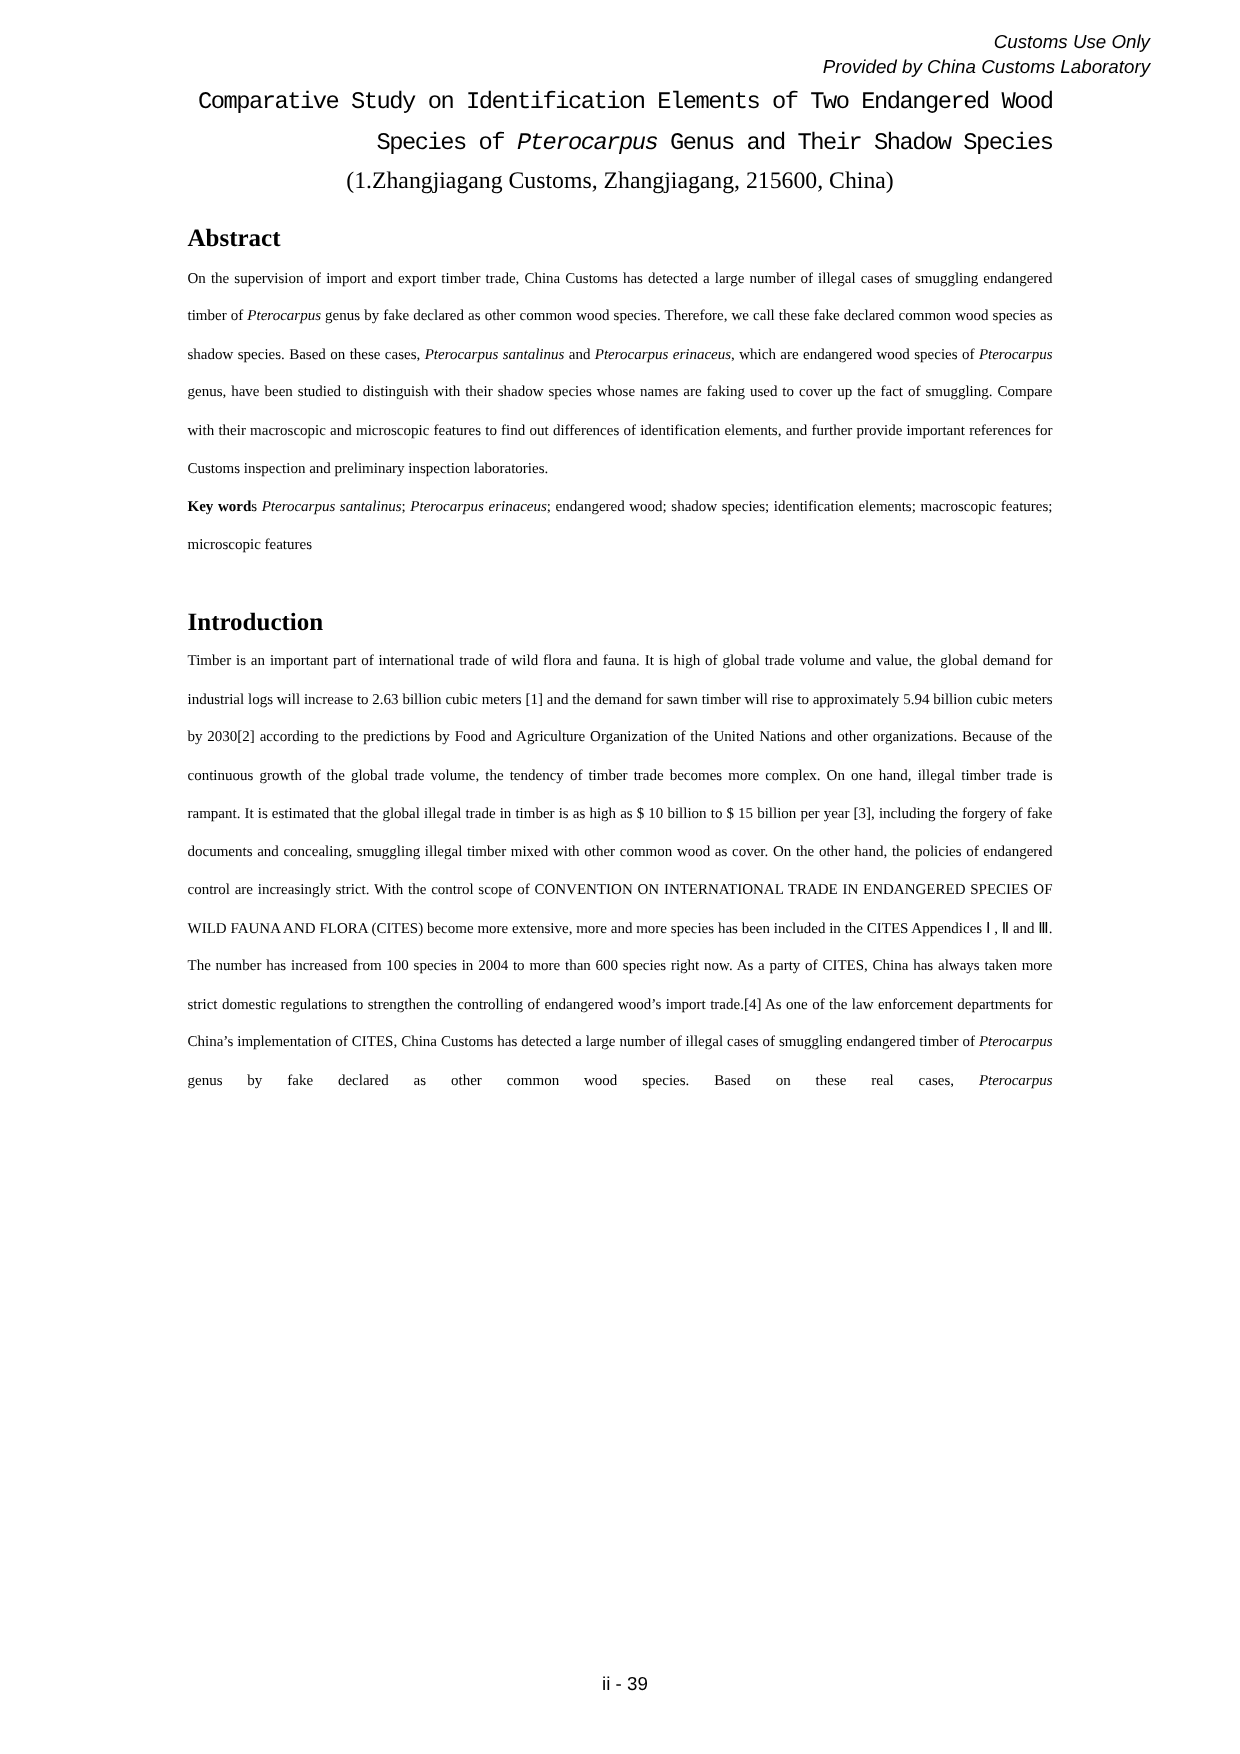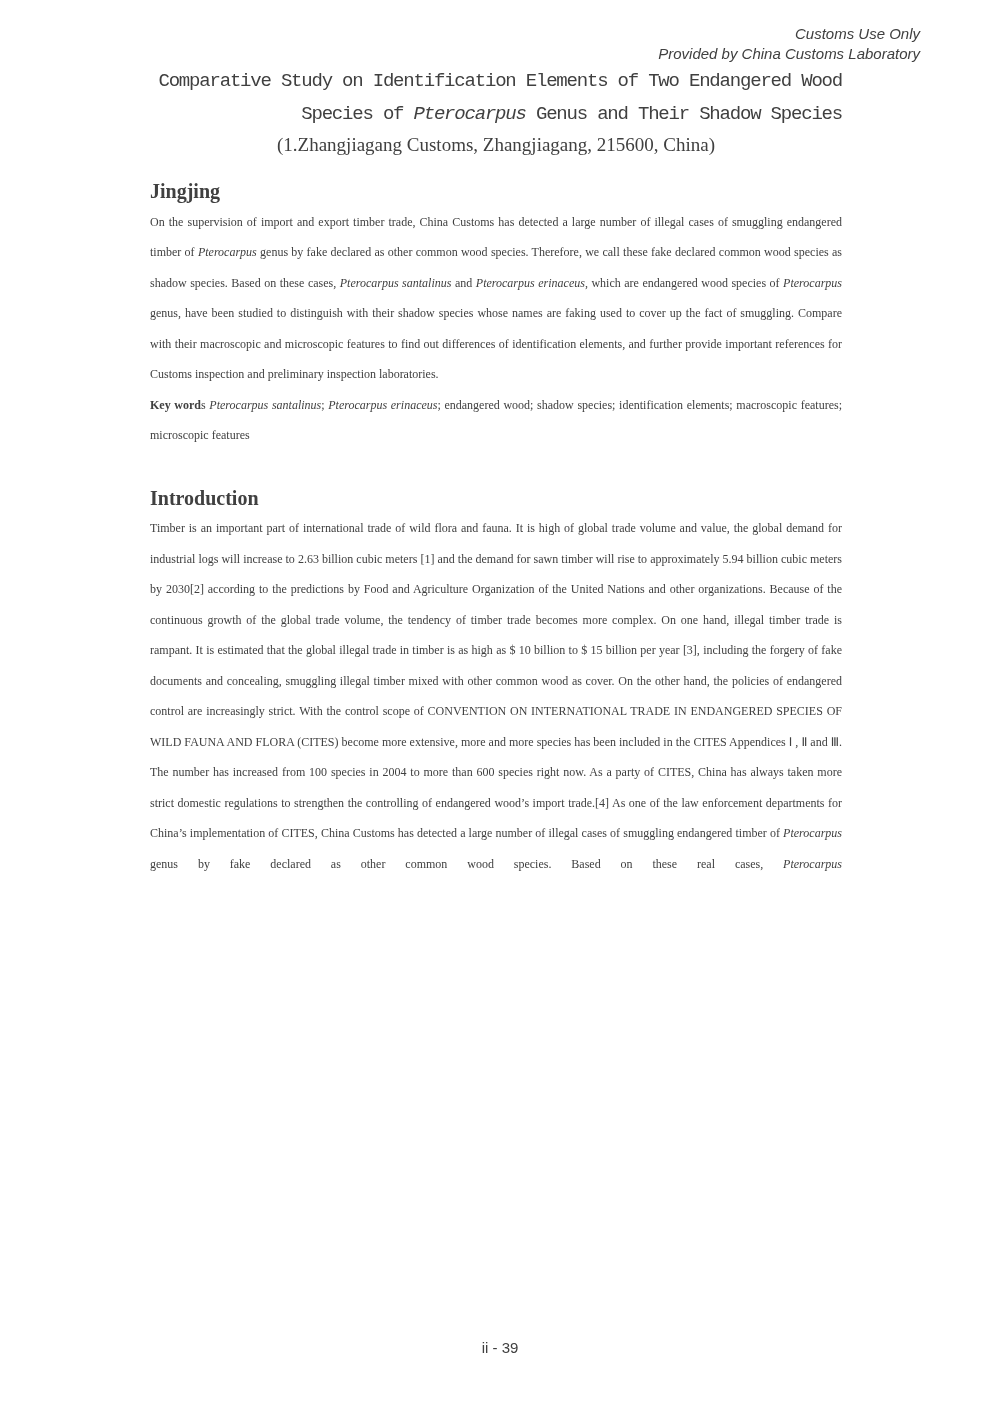--- a/index.html
+++ b/index.html
@@ -5,21 +5,21 @@
   html, body {
     margin: 0;
     padding: 0;
     background: #ffffff;
   }
   .page {
     position: relative;
     width: 992px;
     height: 1403px;
     background: #ffffff;
-    color: #404040;
+    color: #000000;
     overflow: hidden;
     font-family: "Liberation Serif", serif;
   }
   .classification-header {
     position: absolute;
     top: 24px;
     right: 72px;
     text-align: right;
     font-family: "Liberation Sans", sans-serif;
     font-style: italic;
@@ -93,21 +93,21 @@
     <div>Provided by China Customs Laboratory</div>
   </div>
 
   <div class="content">
 
     <div class="paper-title"><span>Comparative Study on Identification Elements of Two Endangered Wood</span><br><span>Species of </span><span class="it">Pterocarpus</span><span> Genus and Their Shadow Species</span></div>
 
 
     <div class="affiliation-line">(1.Zhangjiagang Customs, Zhangjiagang, 215600, China)</div>
 
-    <div class="section-heading abstract-heading">Jingjing</div>
+    <div class="section-heading abstract-heading">Abstract</div>
 
     <p class="para"><span>On the supervision of import and export timber trade, China Customs has detected a large number of illegal cases of smuggling endangered timber of </span><span class="it">Pterocarpus</span><span> genus by fake declared as other common wood species. Therefore, we call these fake declared common wood species as shadow species. Based on these cases, </span><span class="it">Pterocarpus santalinus</span><span> and </span><span class="it">Pterocarpus erinaceus</span><span>, which are endangered wood species of </span><span class="it">Pterocarpus</span><span> genus, have been studied to distinguish with their shadow species whose names are faking used to cover up the fact of smuggling. Compare with their macroscopic and microscopic features to find out differences of identification elements, and further provide important references for Customs inspection and preliminary inspection laboratories.</span></p>
 
     <p class="para"><span class="bd">Key word</span><span>s </span><span class="it">Pterocarpus santalinus</span><span>; </span><span class="it">Pterocarpus erinaceus</span><span>; endangered wood; shadow species; identification elements; macroscopic features; microscopic features</span></p>
 
     <div class="section-heading introduction-heading">Introduction</div>
 
     <p class="para justify-last"><span>Timber is an important part of international trade of wild flora and fauna. It is high of global trade volume and value, the global demand for industrial logs will increase to 2.63 billion cubic meters [1] and the demand for sawn timber will rise to approximately 5.94 billion cubic meters  by 2030[2] according to the predictions by Food and Agriculture Organization of the United Nations and other organizations. Because of the continuous growth of the global trade volume, the tendency of timber trade becomes more complex. On one hand, illegal timber trade is rampant. It is estimated that the global illegal trade in timber is as high as $ 10 billion to $ 15 billion per year [3], including the forgery of fake documents and concealing, smuggling illegal timber mixed with other common wood as cover. On the other hand, the policies of endangered control are increasingly strict. With the control scope of CONVENTION ON INTERNATIONAL TRADE IN ENDANGERED SPECIES OF WILD FAUNA AND FLORA (CITES) become more extensive, more and more species has been included in the CITES  Appendices Ⅰ , Ⅱ and  Ⅲ. The number has increased from 100 species in 2004 to more than 600 species right now. As a party of CITES, China has always taken more strict domestic regulations to strengthen the controlling of endangered wood’s import trade.[4] As one of the law enforcement departments for China’s implementation of CITES,  China Customs has detected a large number of illegal cases of smuggling endangered timber of </span><span class="it">Pterocarpus</span><span> genus by fake declared as other common wood species. Based on these real cases, </span><span class="it">Pterocarpus</span></p>
 
   </div>

